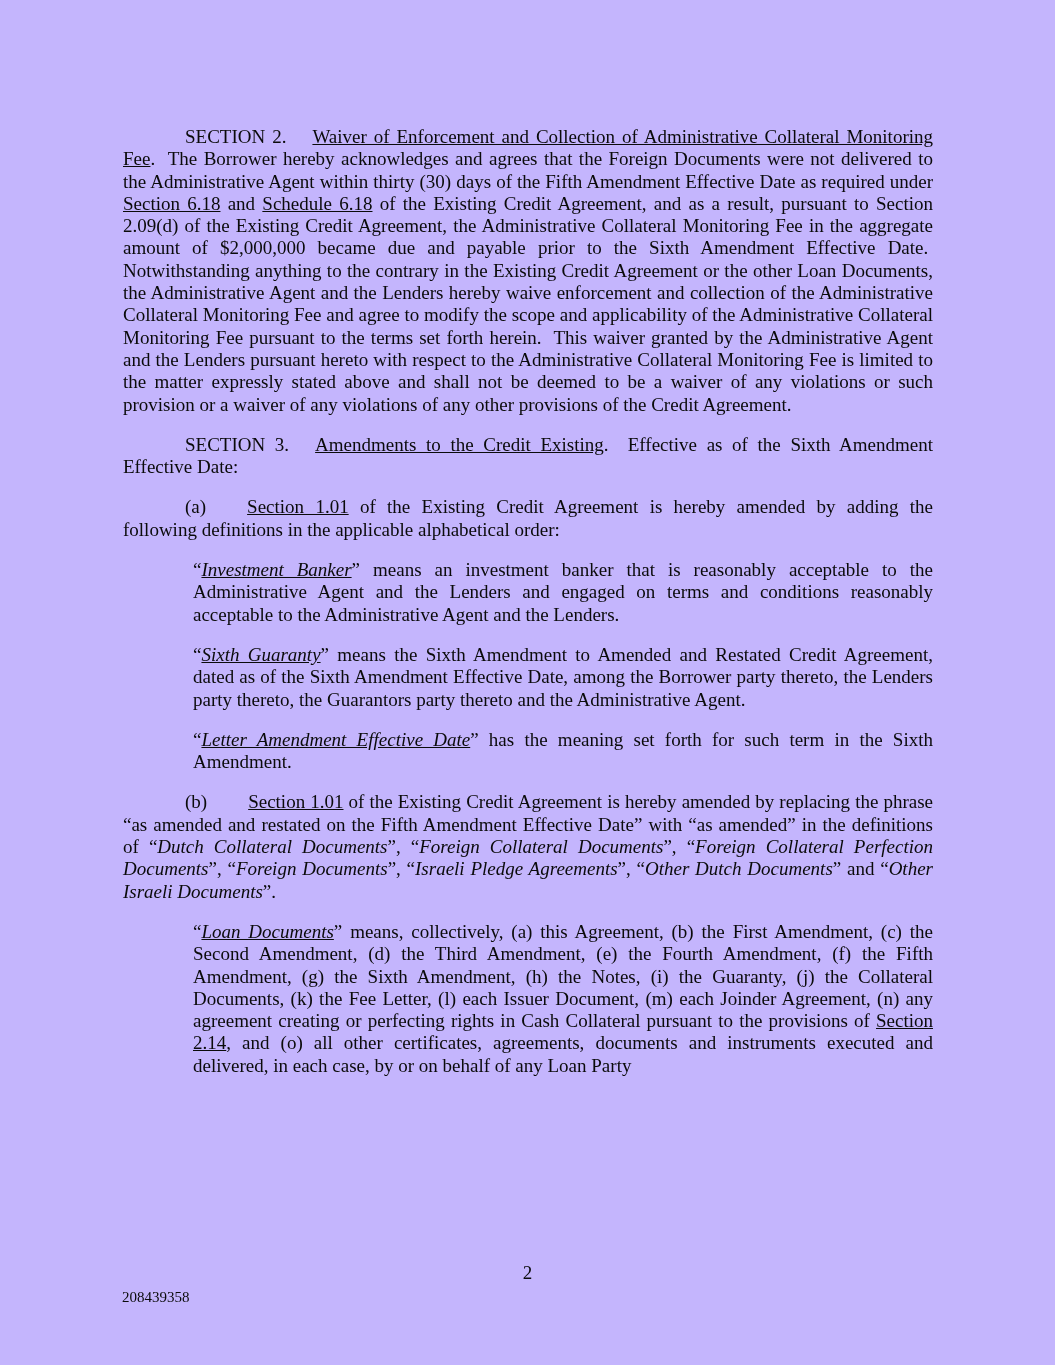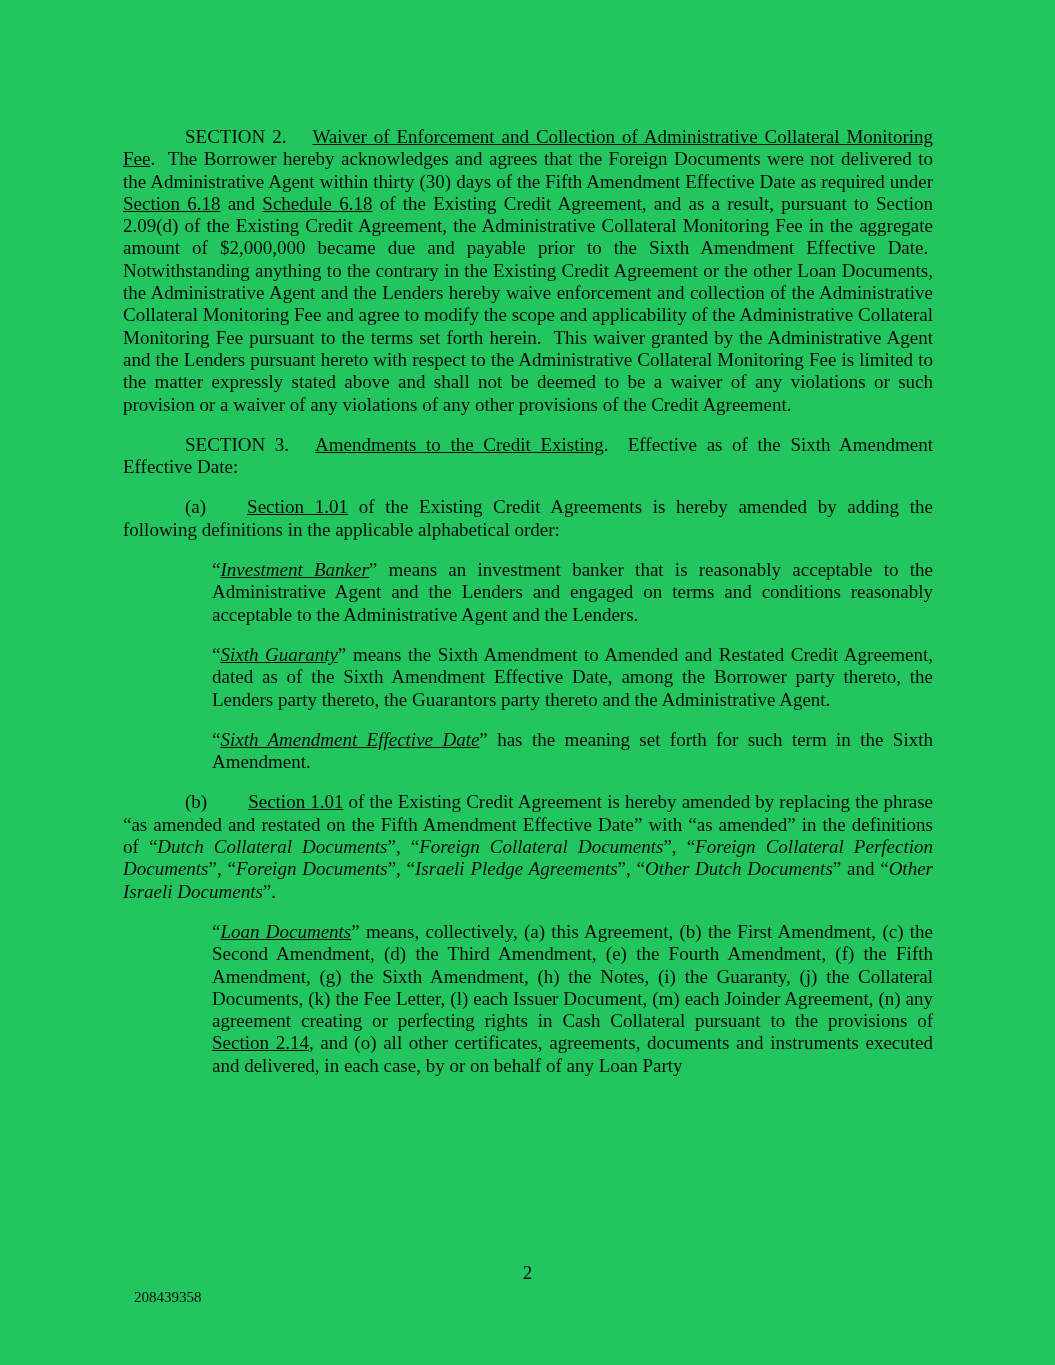--- a/index.html
+++ b/index.html
@@ -1,67 +1,67 @@
 <!DOCTYPE html>
 <html><head>
 <meta charset="utf-8">
 <style>
   html, body { margin: 0; padding: 0; background: #ffffff; }
   .page {
     position: relative;
     width: 1055px;
     height: 1365px;
-    background: #22c55e;
+    background: #c4b5fd;
     overflow: hidden;
     font-family: "Liberation Serif", "DejaVu Serif", serif;
     color: #0b0b0b;
   }
   .content {
     position: absolute;
     left: 123px;
     top: 126px;
     width: 810px;
     font-size: 19px;
     line-height: 22.3px;
     text-align: justify;
   }
   .content p { margin: 0 0 18px 0; }
   p.sec { text-indent: 62px; }
-  p.def { margin-left: 89px; text-indent: 0; }
+  p.def { margin-left: 70px; text-indent: 0; }
   .u { text-decoration: underline; }
   .i { font-style: italic; }
   .tab { display: inline-block; }
   .t1 { width: 26px; }
   .t2 { width: 41px; }
   .page-number {
     position: absolute;
     top: 1262px;
     left: 0;
     width: 1055px;
     text-align: center;
     font-size: 19px;
     line-height: 22px;
   }
   .doc-number {
     position: absolute;
-    left: 134px;
+    left: 122px;
     top: 1288px;
     font-size: 15px;
     line-height: 18px;
   }
 </style>
 </head>
 <body>
 
 <div class="page">
   <div class="content">
     <p class="sec"><span>SECTION 2.</span><span class="tab t1"></span><span class="u">Waiver of Enforcement and Collection of Administrative Collateral Monitoring Fee</span><span>.&nbsp; The Borrower hereby acknowledges and agrees that the Foreign Documents were not delivered to the Administrative Agent within thirty (30) days of the Fifth Amendment Effective Date as required under </span><span class="u">Section 6.18</span><span> and </span><span class="u">Schedule 6.18</span><span> of the Existing Credit Agreement, and as a result, pursuant to Section 2.09(d) of the Existing Credit Agreement, the Administrative Collateral Monitoring Fee in the aggregate amount of $2,000,000 became due and payable prior to the Sixth Amendment Effective Date.&nbsp; Notwithstanding anything to the contrary in the Existing Credit Agreement or the other Loan Documents, the Administrative Agent and the Lenders hereby waive enforcement and collection of the Administrative Collateral Monitoring Fee and agree to modify the scope and applicability of the Administrative Collateral Monitoring Fee pursuant to the terms set forth herein.&nbsp; This waiver granted by the Administrative Agent and the Lenders pursuant hereto with respect to the Administrative Collateral Monitoring Fee is limited to the matter expressly stated above and shall not be deemed to be a waiver of any violations or such provision or a waiver of any violations of any other provisions of the Credit Agreement.</span></p>
     <p class="sec"><span>SECTION 3.</span><span class="tab t1"></span><span class="u">Amendments to the Credit Existing</span><span>.&nbsp; Effective as of the Sixth Amendment Effective Date:</span></p>
-    <p class="sec"><span>(a)</span><span class="tab t2"></span><span class="u">Section 1.01</span><span> of the Existing Credit Agreements is hereby amended by adding the following definitions in the applicable alphabetical order:</span></p>
+    <p class="sec"><span>(a)</span><span class="tab t2"></span><span class="u">Section 1.01</span><span> of the Existing Credit Agreement is hereby amended by adding the following definitions in the applicable alphabetical order:</span></p>
     <p class="def"><span>“</span><span class="u i">Investment Banker</span><span>” means an investment banker that is reasonably acceptable to the Administrative Agent and the Lenders and engaged on terms and conditions reasonably acceptable to the Administrative Agent and the Lenders.</span></p>
     <p class="def"><span>“</span><span class="u i">Sixth Guaranty</span><span>” means the Sixth Amendment to Amended and Restated Credit Agreement, dated as of the Sixth Amendment Effective Date, among the Borrower party thereto, the Lenders party thereto, the Guarantors party thereto and the Administrative Agent.</span></p>
-    <p class="def"><span>“</span><span class="u i">Sixth Amendment Effective Date</span><span>” has the meaning set forth for such term in the Sixth Amendment.</span></p>
+    <p class="def"><span>“</span><span class="u i">Letter Amendment Effective Date</span><span>” has the meaning set forth for such term in the Sixth Amendment.</span></p>
     <p class="sec"><span>(b)</span><span class="tab t2"></span><span class="u">Section 1.01</span><span> of the Existing Credit Agreement is hereby amended by replacing the phrase “as amended and restated on the Fifth Amendment Effective Date” with “as amended” in the definitions of “</span><span class="i">Dutch Collateral Documents</span><span>”, “</span><span class="i">Foreign Collateral Documents</span><span>”, “</span><span class="i">Foreign Collateral Perfection Documents</span><span>”, “</span><span class="i">Foreign Documents</span><span>”, “</span><span class="i">Israeli Pledge Agreements</span><span>”, “</span><span class="i">Other Dutch Documents</span><span>” and “</span><span class="i">Other Israeli Documents</span><span>”.</span></p>
     <p class="def"><span>“</span><span class="u i">Loan Documents</span><span>” means, collectively, (a) this Agreement, (b) the First Amendment, (c) the Second Amendment, (d) the Third Amendment, (e) the Fourth Amendment, (f) the Fifth Amendment, (g) the Sixth Amendment, (h) the Notes, (i) the Guaranty, (j) the Collateral Documents, (k) the Fee Letter, (l) each Issuer Document, (m) each Joinder Agreement, (n) any agreement creating or perfecting rights in Cash Collateral pursuant to the provisions of </span><span class="u">Section 2.14</span><span>, and (o) all other certificates, agreements, documents and instruments executed and delivered, in each case, by or on behalf of any Loan Party</span></p>
   </div>
   <div class="page-number">2</div>
   <div class="doc-number">208439358</div>
 </div>
 
 </body></html>

